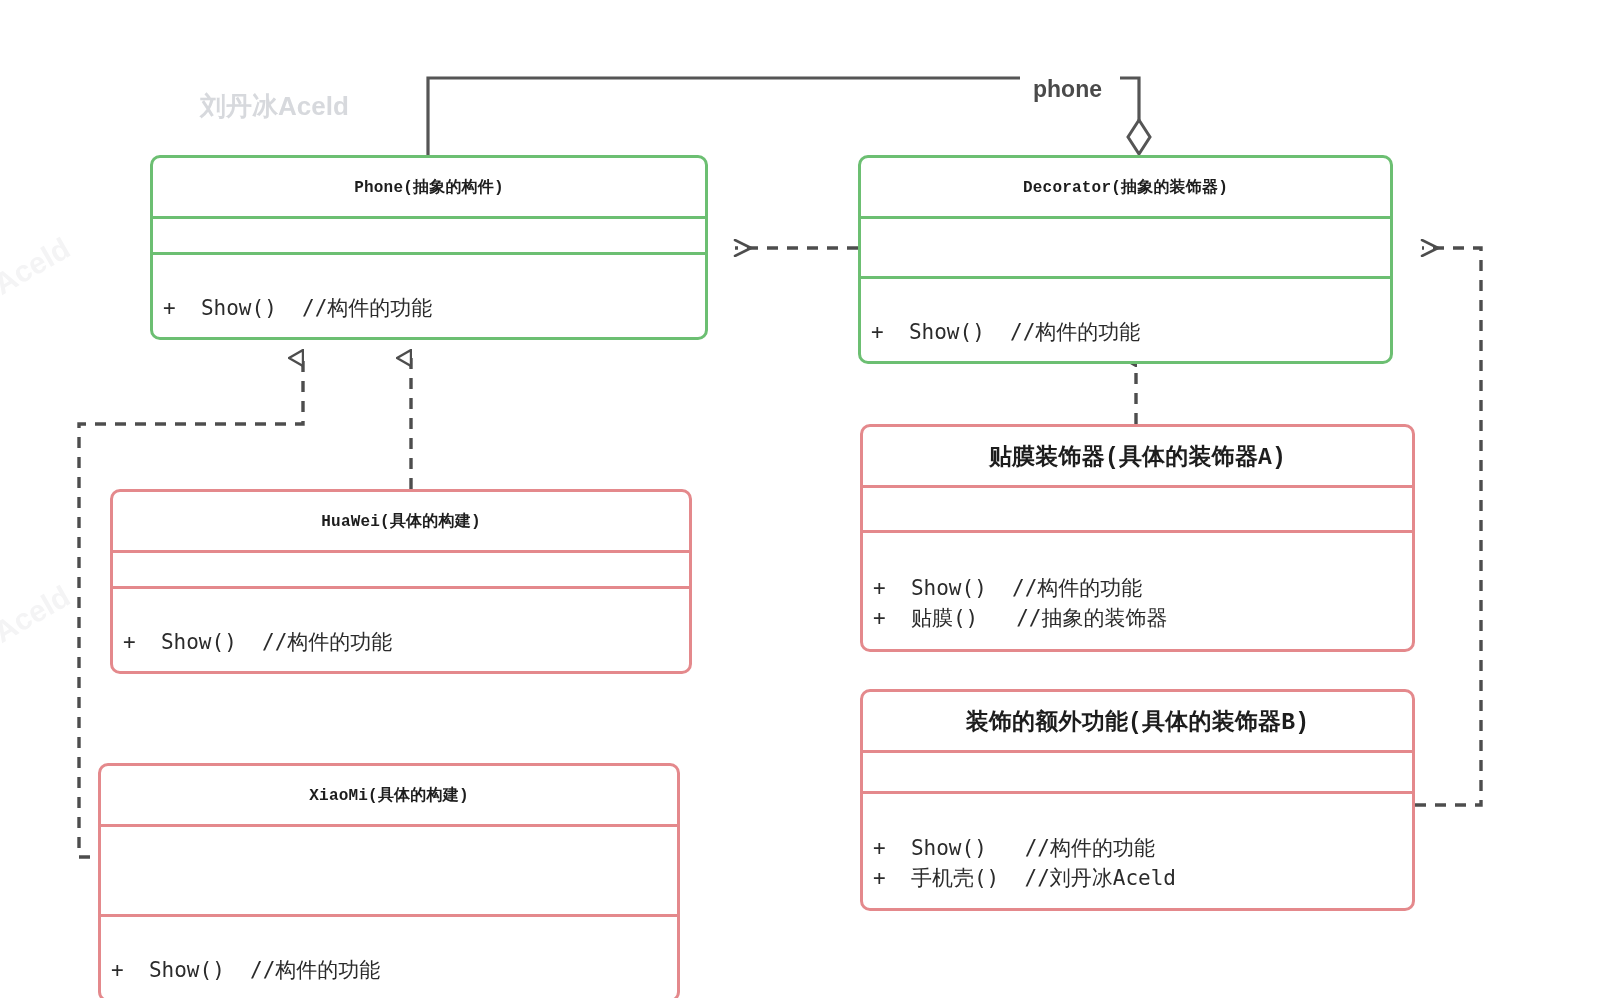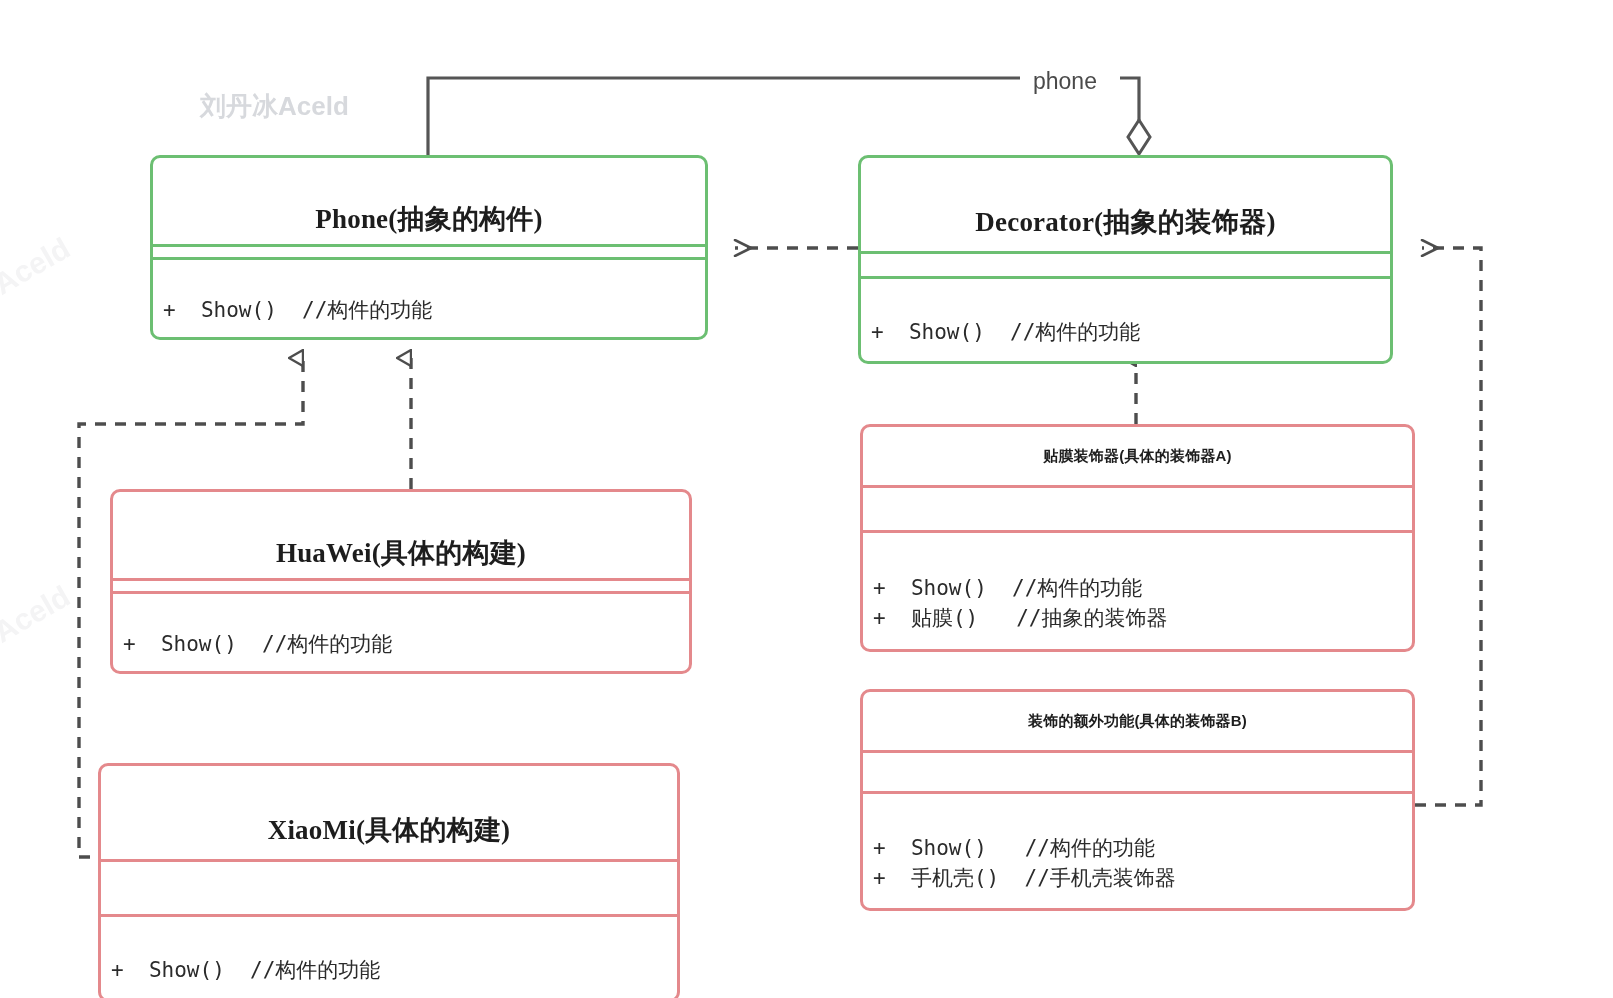--- a/index.html
+++ b/index.html
@@ -47,27 +47,26 @@
     box-sizing: border-box;
     display: flex;
     align-items: center;
     justify-content: center;
     text-align: center;
     font-weight: bold;
     color: #1d1d1d;
     letter-spacing: 0.2px;
   }
   .box-title.mono {
-    font-family: Liberation Serif, serif;
-    font-size: 27px;
-    margin-top: 35px;
+    font-family: Liberation Mono, monospace;
+    font-size: 16px;
   }
   .box-title.serif {
-    font-family: Liberation Sans, sans-serif;
-    font-size: 15px;
+    font-family: Liberation Mono, monospace;
+    font-size: 23px;
   }
 
   .box-sep {
     height: 0;
     border-top: 3px solid #6cbf72;
     flex: none;
   }
   .uml-box.pink .box-sep { border-top-color: #e4898c; }
 
   .box-attrs {
@@ -168,21 +167,21 @@
     <g>
       <path d="M 110 857 L 79 857 L 79 424 L 303 424 L 303 358" fill="none" stroke="#4d4d4d" stroke-width="3.4" stroke-dasharray="11 9" stroke-linejoin="miter" marker-end="url(#hollow-tri-up)"></path>
     </g>
 
     
     <g>
       <line x1="1136" y1="424" x2="1136" y2="358" stroke="#4d4d4d" stroke-width="3.4" stroke-dasharray="11 9" marker-end="url(#hollow-tri-up)"></line>
     </g>
   </svg>
 
-  <div class="edge-label" style="left:1029px; top:68px;">phone</div>
+  <div class="edge-label" style="left:1029px; top:76px;font-weight:bold;">phone</div>
 
   <div class="watermark-main" style="left:200px; top:89px;">刘丹冰Aceld</div>
   <div class="watermark-faint" style="left:-12px; top:272px;">Aceld</div>
   <div class="watermark-faint" style="left:-12px; top:620px;">Aceld</div>
 
   <div class="uml-box green" style="left:150px; top:155px; width:558px; height:185px;">
     <div class="box-title mono" style="height:58px;">Phone(抽象的构件)</div>
     <div class="box-sep"></div>
     <div class="box-attrs"></div>
     <div class="box-sep"></div>
@@ -232,17 +231,17 @@
     </div>
   </div>
 
   <div class="uml-box pink" style="left:860px; top:689px; width:555px; height:222px;">
     <div class="box-title serif" style="height:58px;">装饰的额外功能(具体的装饰器B)</div>
     <div class="box-sep"></div>
     <div class="box-attrs"></div>
     <div class="box-sep"></div>
     <div class="box-methods" style="height:90px;">
       <div class="method-line">+  Show()   //构件的功能</div>
-      <div class="method-line">+  手机壳()  //手机壳装饰器</div>
+      <div class="method-line">+  手机壳()  //刘丹冰Aceld</div>
     </div>
   </div>
 
 </div>
 
 </body></html>

